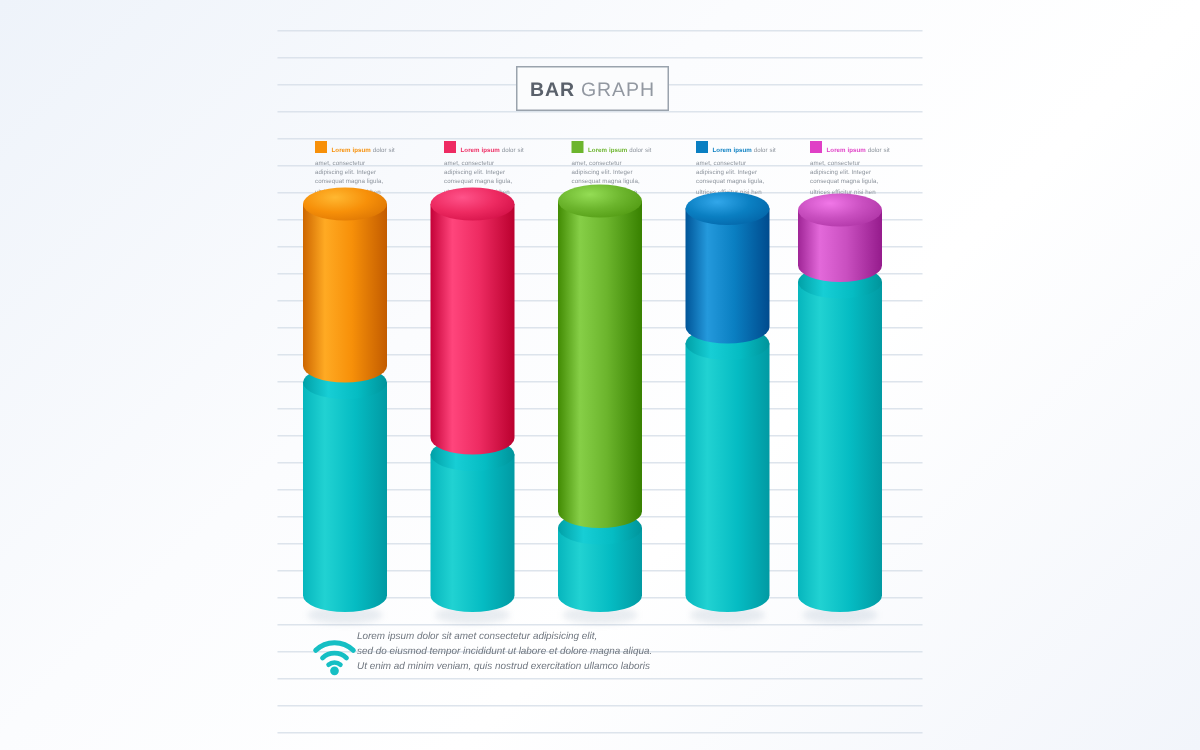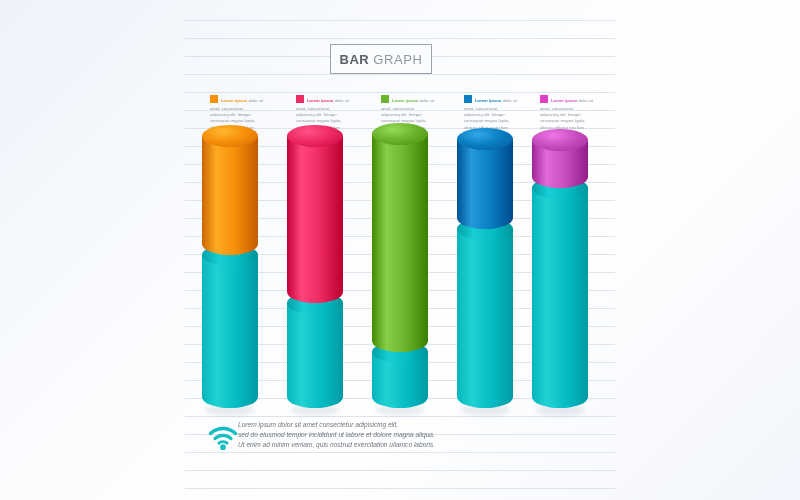--- a/index.html
+++ b/index.html
@@ -35,21 +35,21 @@
     left: 0;
     width: 430px;
     height: 1px;
     background: #d7dfe9;
     opacity: .85;
   }
 
   
   #title-box {
     position: absolute;
-    left: 330px;
+    left: 344px;
     top: 44px;
     width: 100px;
     height: 28px;
     border: 1px solid #9aa3ad;
     background: #fbfcfd;
     display: flex;
     align-items: center;
     justify-content: center;
     letter-spacing: .6px;
     white-space: nowrap;

